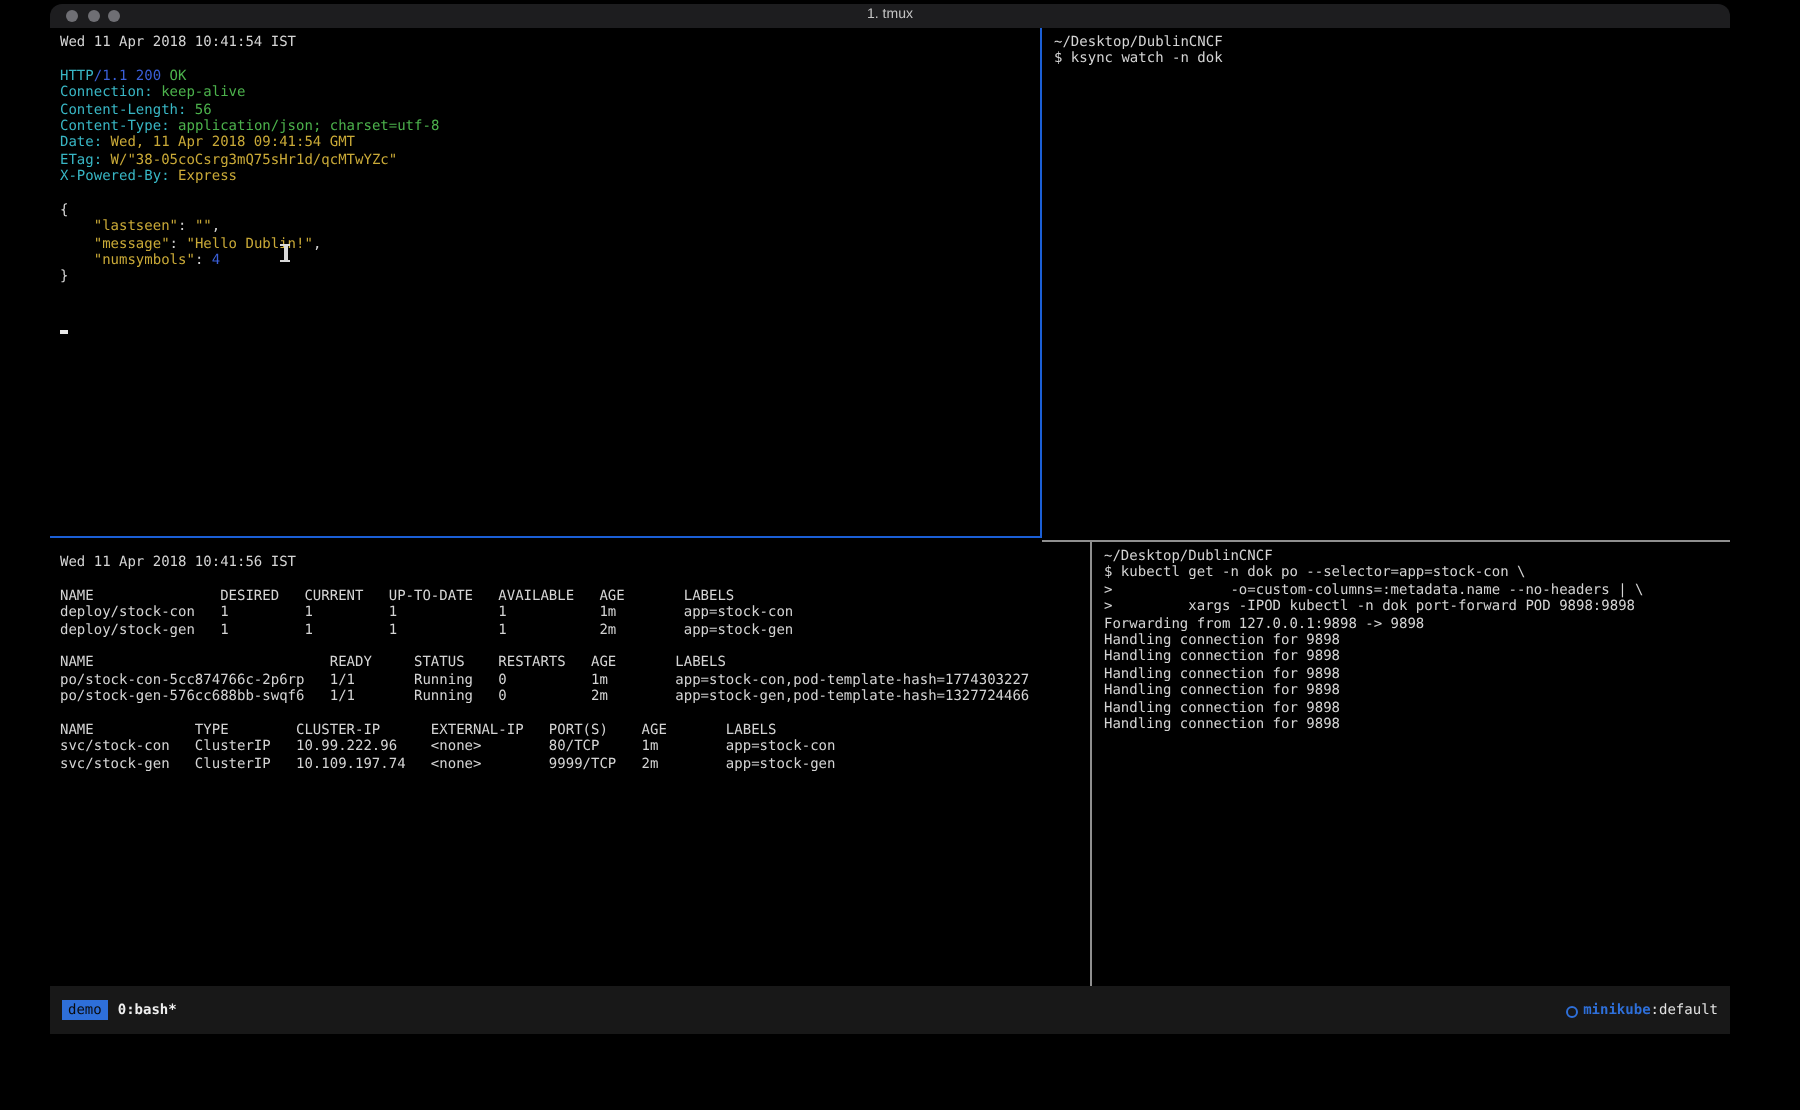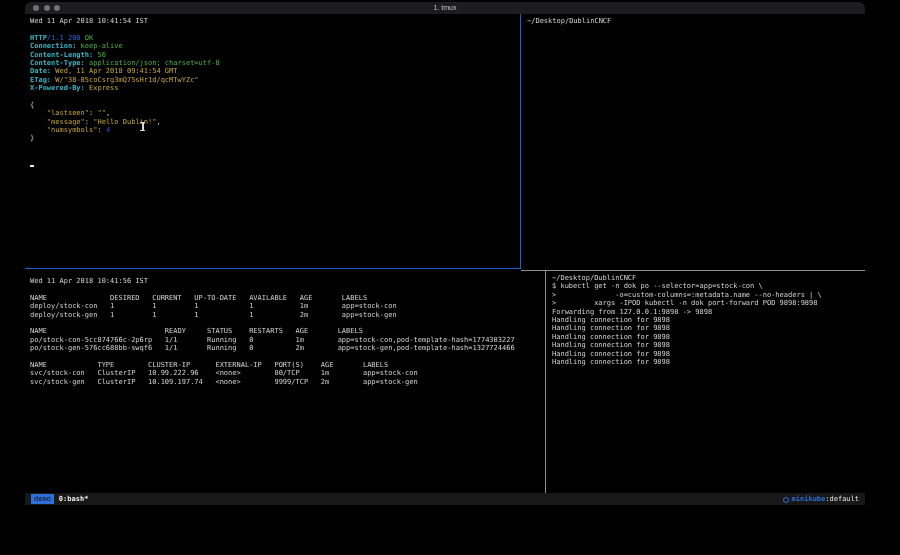--- a/index.html
+++ b/index.html
@@ -31,37 +31,37 @@
   #pane-br { left:522px;top:257px;width:318px; height:222px; }
 
   .divider { position:absolute; }
   .dv-blue { left:495px; top:0;     width:1px;  height:255px; background:var(--accent_border,#1b5fd6); }
   .dh-blue { left:0;    top:254px;  width:496px; height:1px;  background:var(--accent_border,#1b5fd6); }
   .dh-gray { left:496px; top:256px; width:344px; height:1px;  background:var(--border_gray,#8f8f8f); }
   .dv-gray { left:520px; top:257px; width:1px;  height:222px; background:var(--border_gray,#8f8f8f); }
 
   .tline { height:8.4px; white-space:pre; }
   .c-fg     { color:var(--fg,#d4d4d4); }
-  .c-cyan   { color:var(--cyan,#38b6c4);font-weight:bold; }
+  .c-cyan   { color:var(--cyan,#38b6c4); }
   .c-green  { color:var(--green,#4cb24c);text-align:center; }
   .c-yellow { color:var(--yellow,#c9a937); }
   .c-blue   { color:var(--blue,#3a5fd8); }
   .term-cursor { display:inline-block; width:4.3px; height:2.6px;
                  background:#e9e9e9; margin-top:5px; vertical-align:baseline; }
 
   
   .ibeam { position:absolute; left:117px; top:108px; width:1.6px; height:9px;
            background:#d8d8d8; }
   .ibeam::before, .ibeam::after { content:""; position:absolute; left:-1.6px;
            width:4.8px; height:1.4px; background:#d8d8d8; }
   .ibeam::before { top:0; } .ibeam::after { bottom:0; }
 
   
   .statusbar { position:relative; height:12px; background:#181818;
-               display:flex; align-items:center; padding:0 6px;
+               display:flex; align-items:center; padding:12px 6px;
                font-size:7px; line-height:12px; }
   .badge { background:var(--badge_blue,#2767d9); color:#0b0b0b; padding:0 3px;
            height:10px; line-height:10px; }
   .wlabel { color:#f0f0f0; font-weight:bold; margin-left:5px;text-align:right; }
   .spacer { flex:1; }
   .helm-icon { width:6px; height:6px; border:1.4px solid var(--badge_blue,#2767d9);
                border-radius:50%; display:inline-block; margin-right:3px;
                position:relative; top:0.5px; }
   .ctx { color:var(--badge_blue,#4a80e0);font-weight:bold; }
   .ns  { color:#e2e2e2; }
@@ -76,21 +76,21 @@
       <div class="lights">
         <span class="light"></span>
         <span class="light"></span>
         <span class="light"></span>
       </div>
       <div class="wtitle">1. tmux</div>
     </div>
 
     <div class="terminal">
       <div class="pane" id="pane-tl"><div class="tline"><span class="c-fg">Wed 11 Apr 2018 10:41:54 IST</span></div><div class="tline">&nbsp;</div><div class="tline"><span class="c-cyan">HTTP</span><span class="c-blue">/1.1 200</span><span class="c-fg"> </span><span class="c-green">OK</span></div><div class="tline"><span class="c-cyan">Connection:</span><span class="c-green"> keep-alive</span></div><div class="tline"><span class="c-cyan">Content-Length:</span><span class="c-green"> 56</span></div><div class="tline"><span class="c-cyan">Content-Type:</span><span class="c-green"> application/json; charset=utf-8</span></div><div class="tline"><span class="c-cyan">Date:</span><span class="c-yellow"> Wed, 11 Apr 2018 09:41:54 GMT</span></div><div class="tline"><span class="c-cyan">ETag:</span><span class="c-yellow"> W/"38-05coCsrg3mQ75sHr1d/qcMTwYZc"</span></div><div class="tline"><span class="c-cyan">X-Powered-By:</span><span class="c-yellow"> Express</span></div><div class="tline">&nbsp;</div><div class="tline"><span class="c-fg">{</span></div><div class="tline"><span class="c-fg">    </span><span class="c-yellow">"lastseen"</span><span class="c-fg">: </span><span class="c-yellow">""</span><span class="c-fg">,</span></div><div class="tline"><span class="c-fg">    </span><span class="c-yellow">"message"</span><span class="c-fg">: </span><span class="c-yellow">"Hello Dublin!"</span><span class="c-fg">,</span></div><div class="tline"><span class="c-fg">    </span><span class="c-yellow">"numsymbols"</span><span class="c-fg">: </span><span class="c-blue">4</span></div><div class="tline"><span class="c-fg">}</span></div><div class="tline">&nbsp;</div><div class="tline">&nbsp;</div><div class="tline"><span class="term-cursor"></span></div></div>
-      <div class="pane" id="pane-tr"><div class="tline">~/Desktop/DublinCNCF</div></div>
+      <div class="pane" id="pane-tr"><div class="tline">~/Desktop/DublinCNCF</div><div class="tline">$ ksync watch -n dok</div></div>
       <div class="pane" id="pane-bl"><div class="tline">Wed 11 Apr 2018 10:41:56 IST</div><div class="tline">&nbsp;</div><div class="tline">NAME               DESIRED   CURRENT   UP-TO-DATE   AVAILABLE   AGE       LABELS</div><div class="tline">deploy/stock-con   1         1         1            1           1m        app=stock-con</div><div class="tline">deploy/stock-gen   1         1         1            1           2m        app=stock-gen</div><div class="tline">&nbsp;</div><div class="tline">NAME                            READY     STATUS    RESTARTS   AGE       LABELS</div><div class="tline">po/stock-con-5cc874766c-2p6rp   1/1       Running   0          1m        app=stock-con,pod-template-hash=1774303227</div><div class="tline">po/stock-gen-576cc688bb-swqf6   1/1       Running   0          2m        app=stock-gen,pod-template-hash=1327724466</div><div class="tline">&nbsp;</div><div class="tline">NAME            TYPE        CLUSTER-IP      EXTERNAL-IP   PORT(S)    AGE       LABELS</div><div class="tline">svc/stock-con   ClusterIP   10.99.222.96    &lt;none&gt;        80/TCP     1m        app=stock-con</div><div class="tline">svc/stock-gen   ClusterIP   10.109.197.74   &lt;none&gt;        9999/TCP   2m        app=stock-gen</div></div>
       <div class="pane" id="pane-br"><div class="tline">~/Desktop/DublinCNCF</div><div class="tline">$ kubectl get -n dok po --selector=app=stock-con \</div><div class="tline">&gt;              -o=custom-columns=:metadata.name --no-headers | \</div><div class="tline">&gt;         xargs -IPOD kubectl -n dok port-forward POD 9898:9898</div><div class="tline">Forwarding from 127.0.0.1:9898 -&gt; 9898</div><div class="tline">Handling connection for 9898</div><div class="tline">Handling connection for 9898</div><div class="tline">Handling connection for 9898</div><div class="tline">Handling connection for 9898</div><div class="tline">Handling connection for 9898</div><div class="tline">Handling connection for 9898</div></div>
 
       <div class="divider dv-blue"></div>
       <div class="divider dh-blue"></div>
       <div class="divider dh-gray"></div>
       <div class="divider dv-gray"></div>
 
       <div class="ibeam"></div>
     </div>

